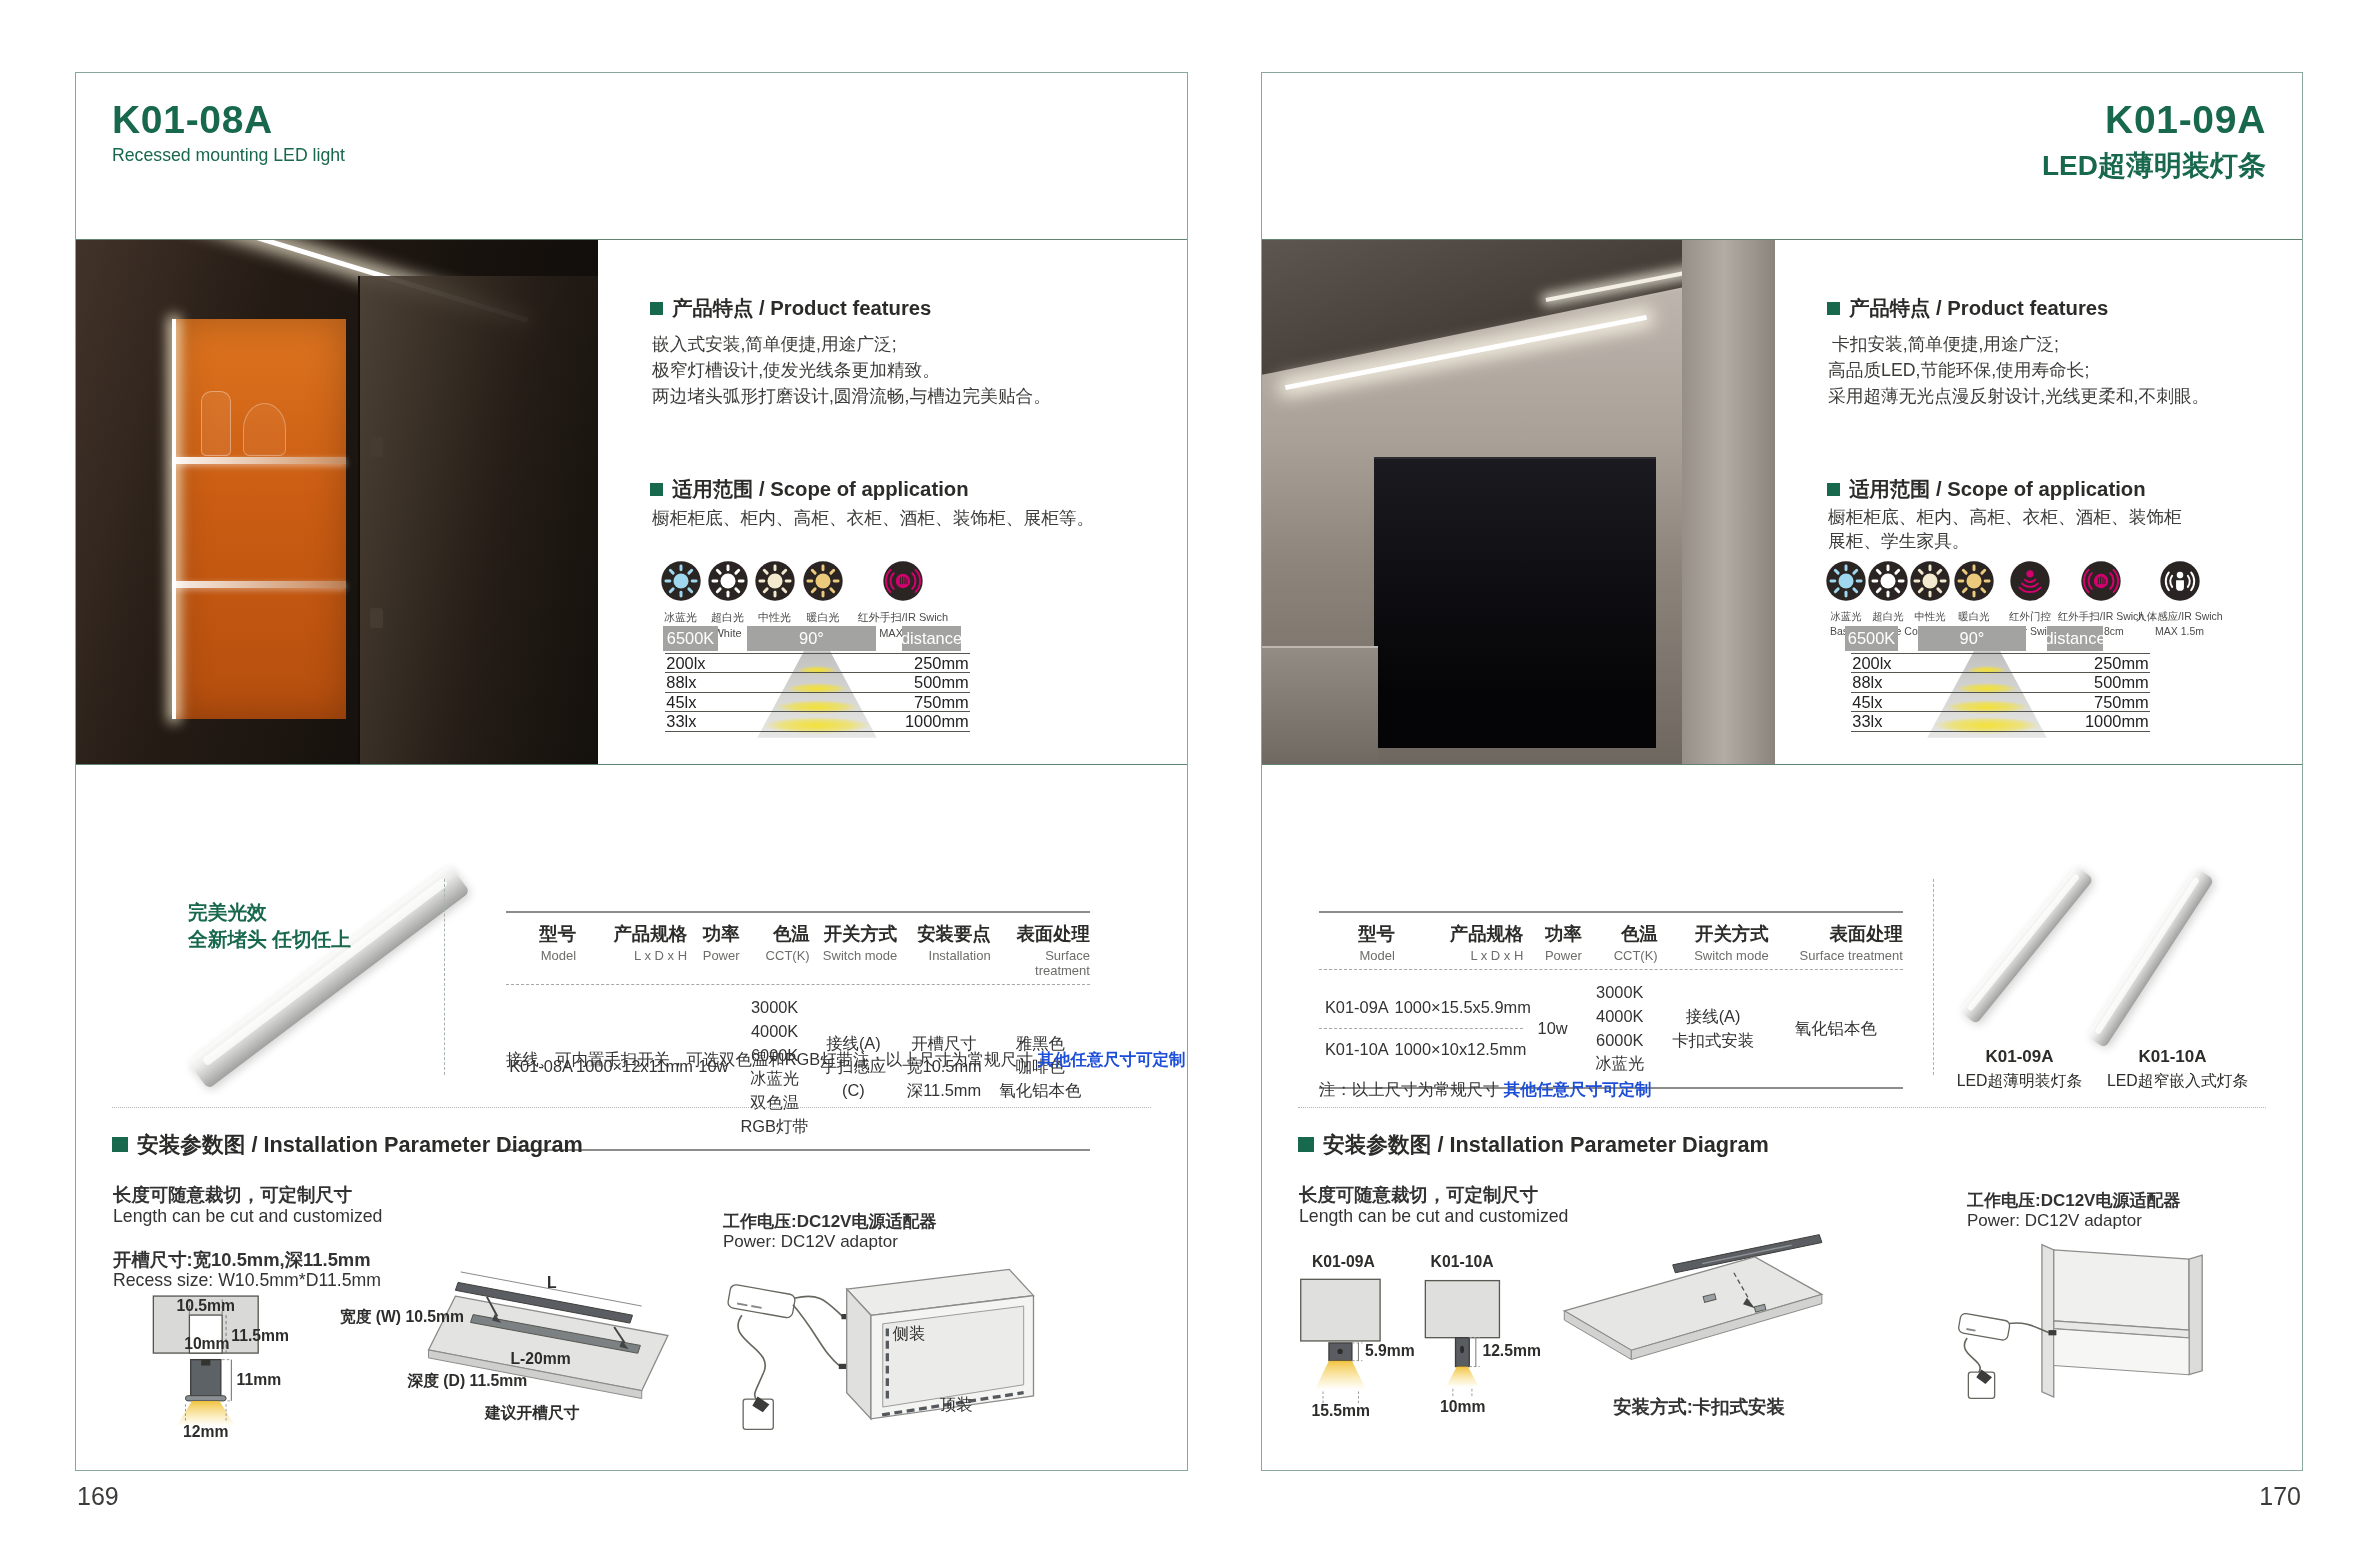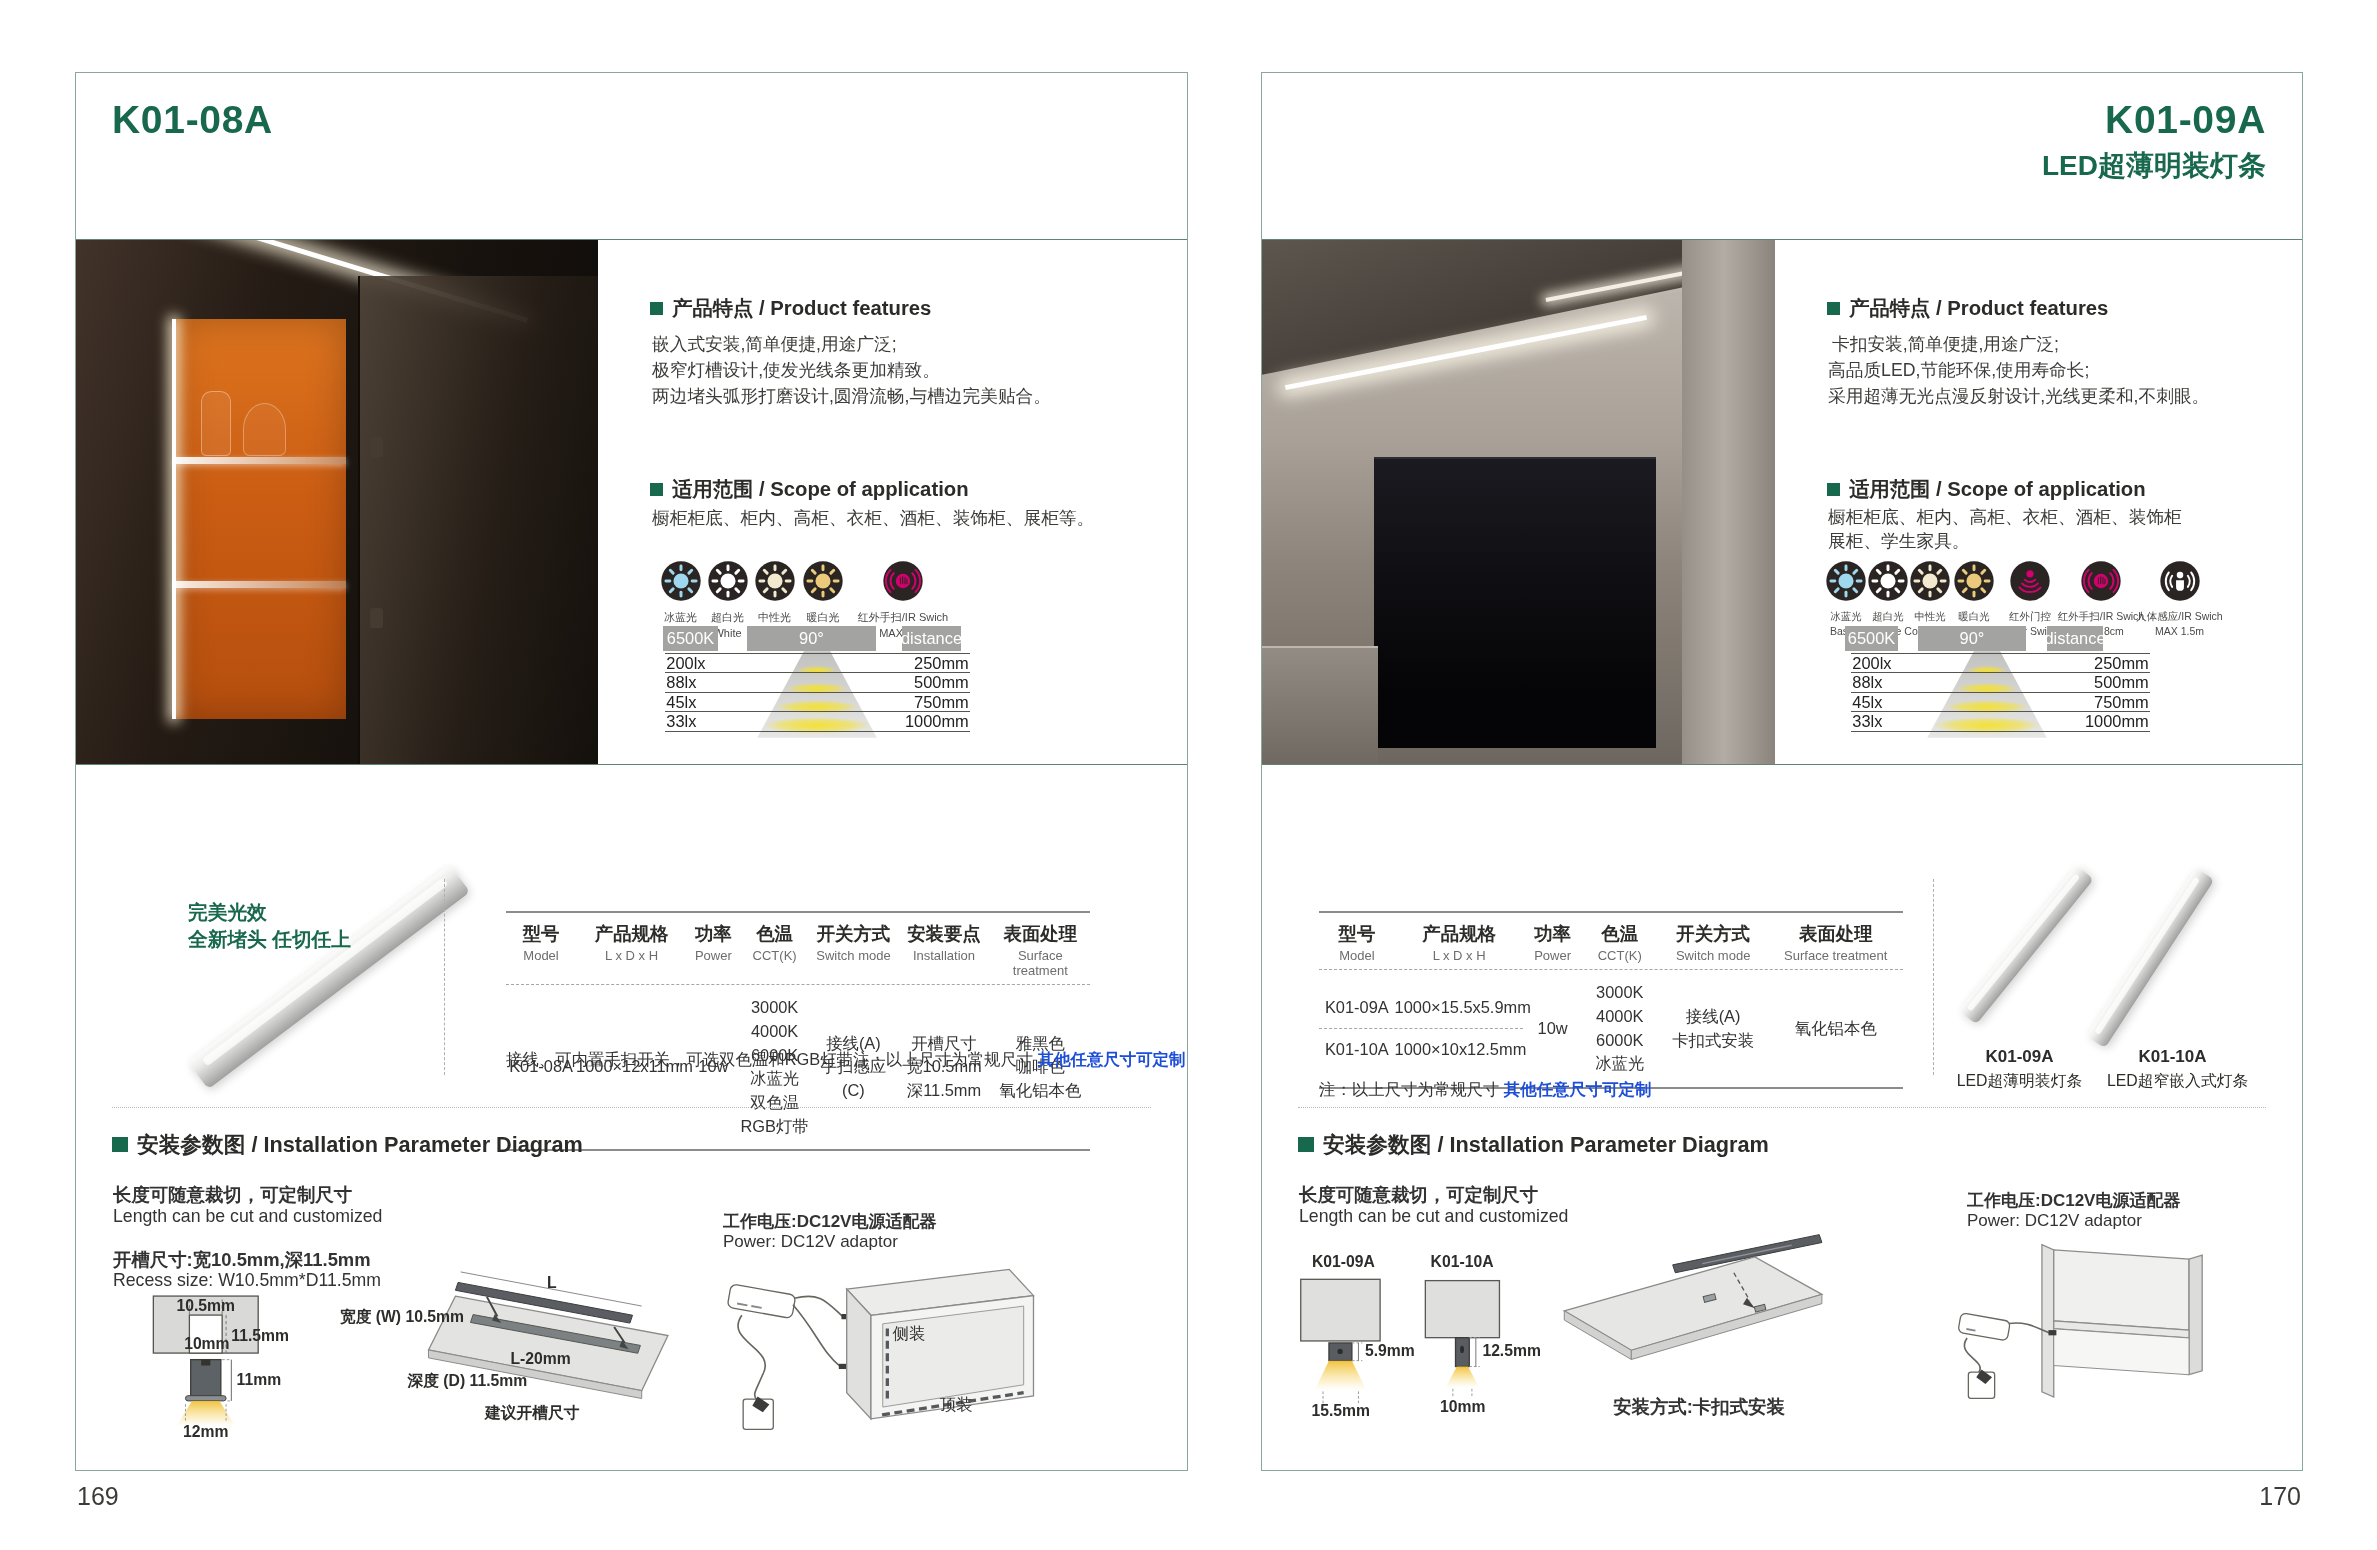--- a/index.html
+++ b/index.html
@@ -28,21 +28,21 @@
   .cone{position:absolute;top:578px;width:138px;height:87px;z-index:0}
   .lux{position:absolute;top:580px;width:305px;border-bottom:1.3px solid #55554f;z-index:1}
   .lux-row{height:18.4px;display:flex;justify-content:space-between;align-items:center;border-top:1.3px solid #55554f;font-size:16.4px;color:#222;line-height:1;padding:0 1.3px}
   .photo{position:absolute;top:167px;left:0;height:524px;overflow:hidden;background:#241d18}
   .prod-bar{position:absolute;background:linear-gradient(180deg,#fbfbf9 0%,#ececea 28%,#c9c9c7 62%,#a0a09e 100%);border-radius:5.9px;box-shadow:0 3.3px 9.2px rgba(0,0,0,.18)}
   .prod-bar:after{content:"";position:absolute;left:4%;right:4%;top:18%;height:26%;background:rgba(255,255,255,.75);border-radius:3.9px}
   .cap-green{position:absolute;color:#17684c;font-weight:700;font-size:19.7px;line-height:1.35;text-align:left;white-space:nowrap}
   .vdash{position:absolute;border-left:1.3px dashed #a8b3ac}
   .spec{position:absolute;width:584px;border-top:2px solid #8c8c8a;border-bottom:2px solid #8c8c8a}
   .t-head{display:flex;align-items:flex-start;border-bottom:1.3px dashed #a6a6a4;padding:7.9px 0 6.6px}
-  .th{text-align:center}
+  .th{text-align:right}
   .th-cn{font-size:18.4px;font-weight:700;color:#2c2c2a}
   .th-en{font-size:13px;color:#6d6d6b;margin-top:2px}
   .t-body{display:flex;align-items:center;padding:10.5px 0;min-height:89px}
   .td{text-align:center;font-size:16.4px;color:#333;line-height:1.45}
   .subrow{display:flex;align-items:center;height:41px}
   .dash-sep{border-top:1.3px dashed #a6a6a4}
   .notes{position:absolute;width:584px;display:flex;justify-content:space-between;font-size:16.4px;color:#333;white-space:nowrap}
   .gnote{color:#1d4ed8;font-weight:700}
   .dotted{position:absolute;left:36px;right:36px;border-top:1.3px dotted #b5b5b3}
   .cutln{position:absolute;font-size:18.4px;font-weight:600;color:#333;white-space:nowrap}
@@ -72,20 +72,21 @@
         <stop offset="0%" stop-color="#9e9e9c" stop-opacity="0.65"></stop>
         <stop offset="100%" stop-color="#b9b9b7" stop-opacity="0.35"></stop>
       </linearGradient>
 </defs>
 </svg>
 
 <div class="page" id="pageL">
 
   <div class="hdr">
     <div class="model">K01-08A</div>
+    <div class="ten">Recessed mounting LED light</div>
   </div>
   <div class="rule" style="top:166px"></div>
 
   <div class="photo" style="width:522px">
     <div class="a" style="inset:0;background:linear-gradient(105deg,#42332a 0%,#241b14 32%,#16110d 65%,#0d0a08 100%)"></div>
     <div class="a" style="left:105px;top:26px;width:354px;height:4.6px;background:#fff;box-shadow:0 0 17px 5.3px rgba(255,246,222,.9);transform:rotate(17deg)"></div>
     <div class="a" style="left:98px;top:79px;width:172px;height:400px;background:linear-gradient(180deg,#dd741f 0%,#cb5d13 45%,#b54e0e 100%);box-shadow:inset 0 0 39px rgba(0,0,0,.25)"></div>
     <div class="a" style="left:96px;top:79px;width:3.9px;height:400px;background:#fff;box-shadow:0 0 13px 3.3px rgba(255,240,210,.95)"></div>
     <div class="a" style="left:98px;top:217px;width:172px;height:6.6px;background:linear-gradient(90deg,rgba(255,255,255,.95),rgba(205,232,240,.35));box-shadow:0 2px 6.6px rgba(255,255,255,.45)"></div>
     <div class="a" style="left:98px;top:341px;width:172px;height:6.6px;background:linear-gradient(90deg,rgba(255,255,255,.9),rgba(205,232,240,.3));box-shadow:0 2px 6.6px rgba(255,255,255,.4)"></div>

